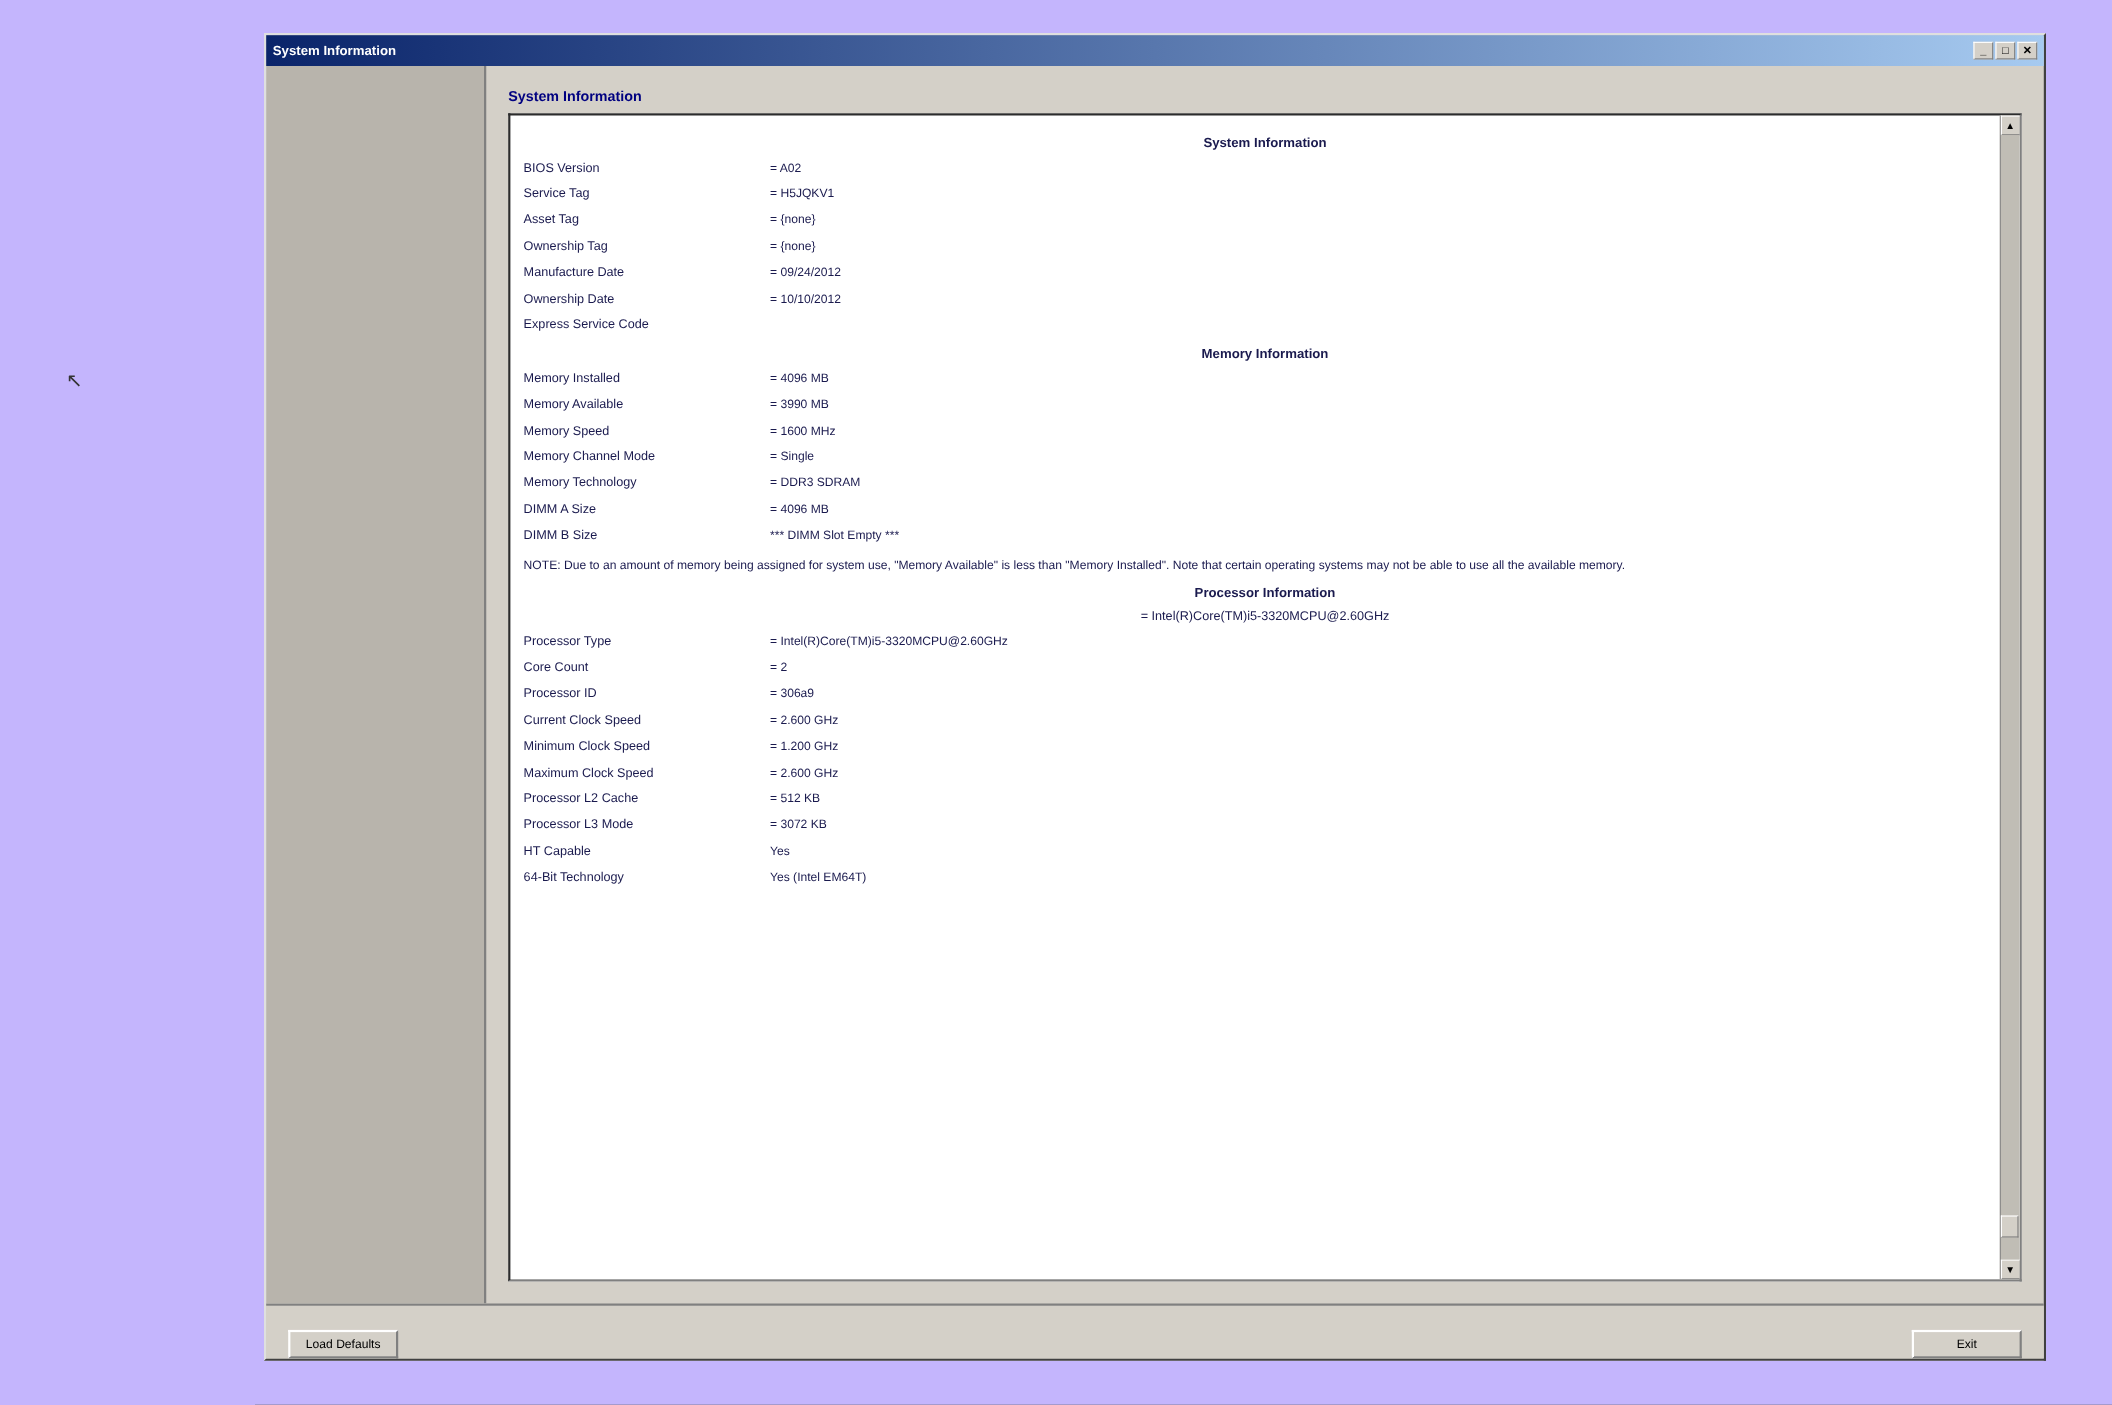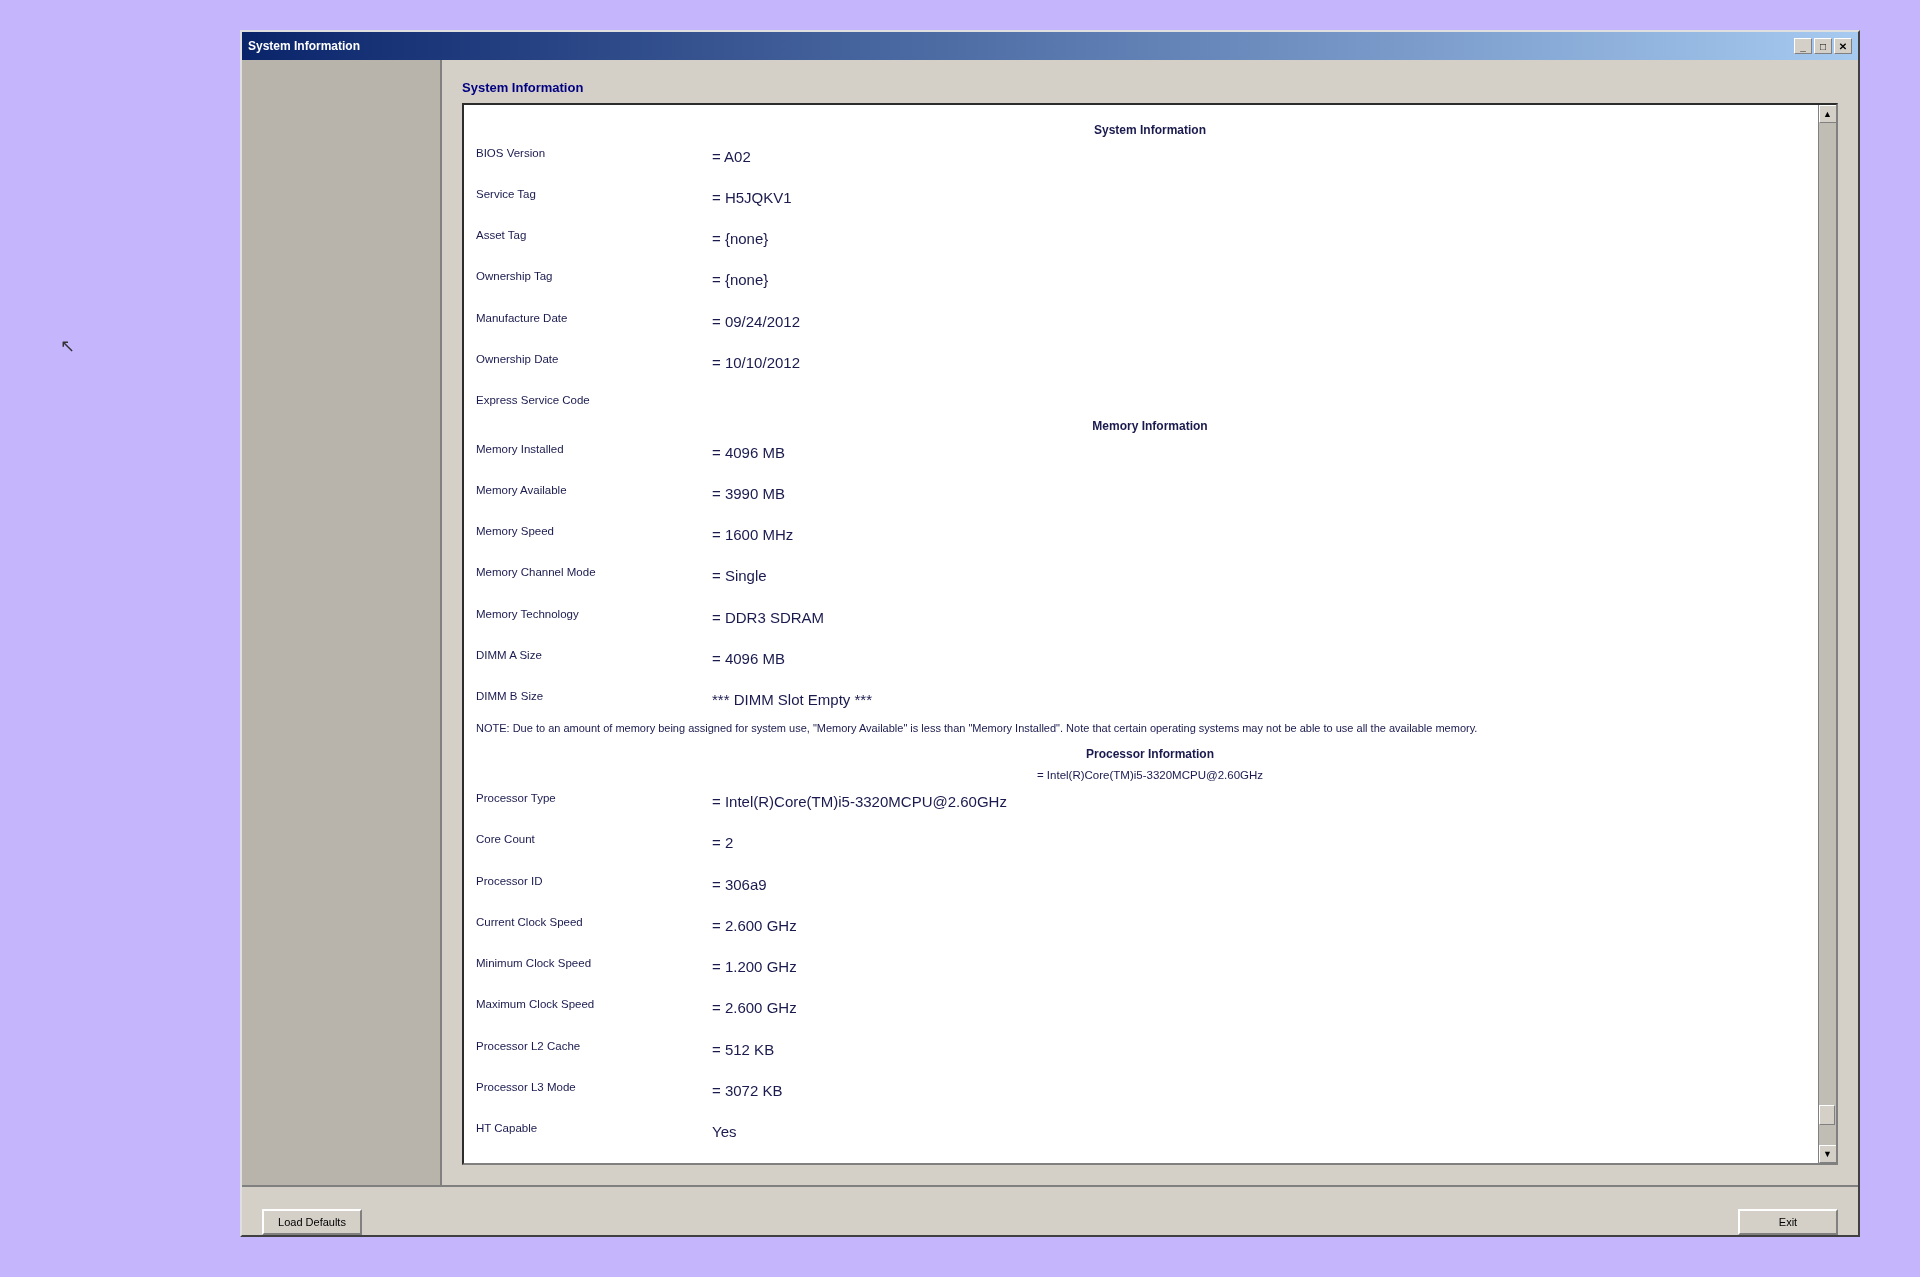--- a/index.html
+++ b/index.html
@@ -178,32 +178,32 @@
       text-align: center;
       font-weight: bold;
       font-size: 12px;
       color: #1a1a4e;
       margin: 6px 0 4px 0;
     }
 
     .info-table {
       display: grid;
       grid-template-columns: 220px 1fr;
-      gap: 16px;
+      gap: 4px;
       margin-bottom: 4px;
     }
 
     .info-label {
       font-size: 11.5px;
       color: #1a1a4e;
       padding: 1px 0;
     }
 
     .info-value {
-      font-size: 15px;
+      font-size: 11px;
       color: #1a1a4e;
       padding: 1px 0;
     }
 
     .note-text {
       font-size: 11px;
       color: #1a1a4e;
       margin: 8px 0;
       line-height: 1.5;
     }

